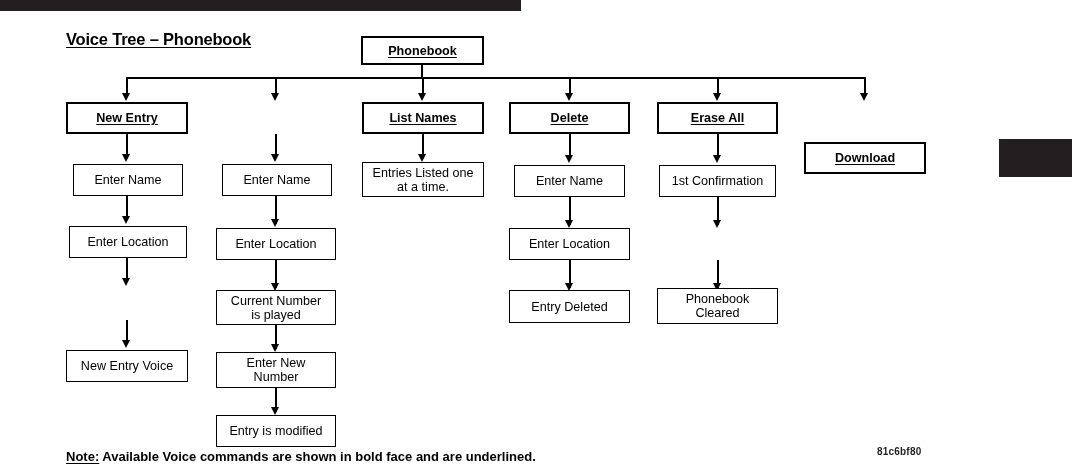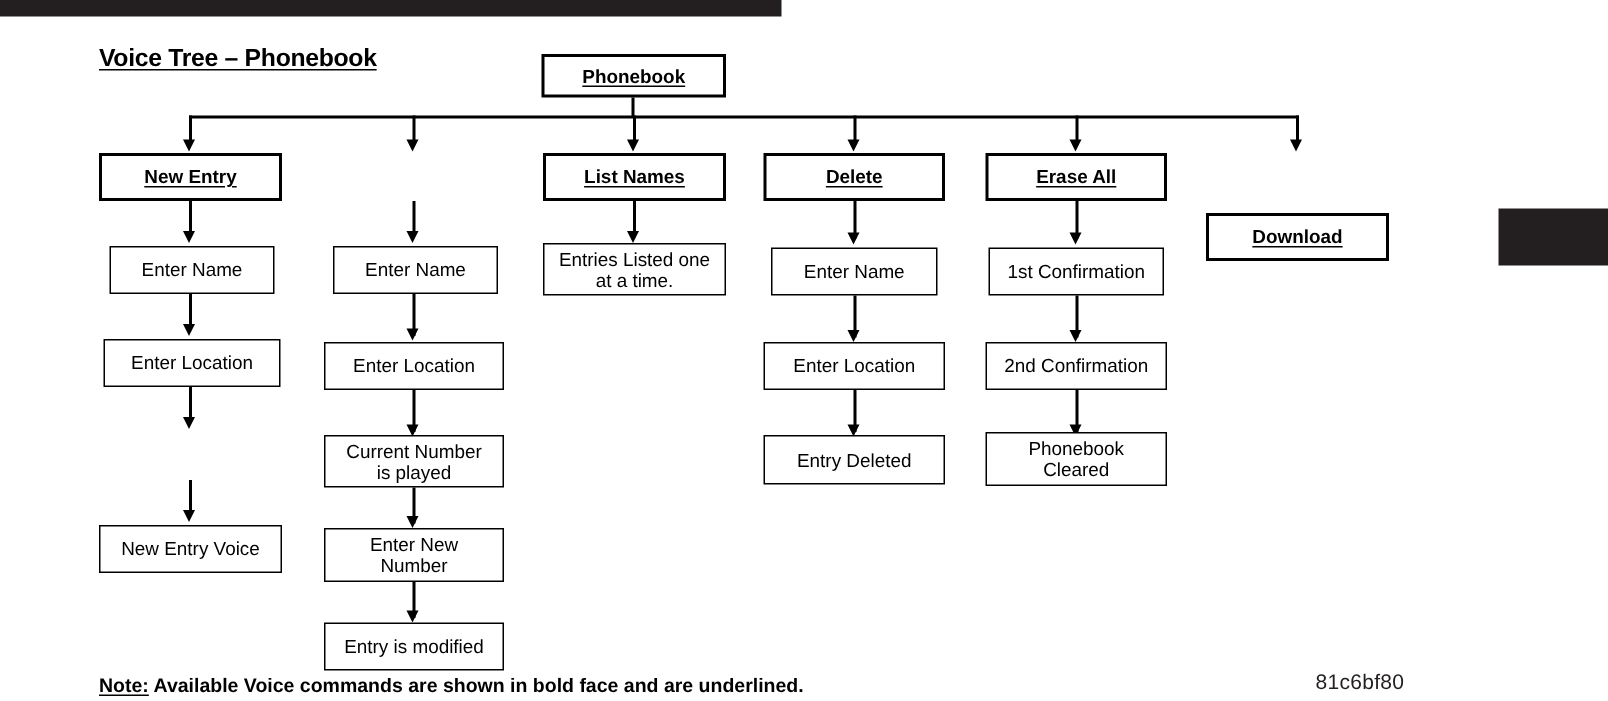--- a/index.html
+++ b/index.html
@@ -101,22 +101,22 @@
     white-space: nowrap;
   }
   .note .u {
     text-decoration: underline;
     text-underline-offset: 2px;
   }
   .doc-code {
     position: absolute;
     left: 877px;
     top: 446px;
-    font-size: 14px;
-    font-weight: normal;
+    font-size: 10px;
+    font-weight: bold;
     letter-spacing: 0.2px;
     color: #231f20;
   }
 </style>
 </head>
 <body>
 
 <div id="page">
 
   <div class="black-bar-top"></div>
@@ -246,23 +246,20 @@
   </div>
 
   <div class="vline" style="left:717px; top:134px; height:25px;"></div>
   <div class="arrow" style="left:713.4px; top:155px;"></div>
   <div class="node" style="left:659px; top:165px; width:117px; height:32px;">
     <span class="lbl">1st Confirmation</span>
   </div>
 
   <div class="vline" style="left:717px; top:197px; height:28px;"></div>
   <div class="arrow" style="left:713.4px; top:220px;"></div>
-  <div class="node" style="left:657px; top:228px; width:121px; height:32px;">
-    <span class="lbl">2nd Confirmation</span>
-  </div>
 
   <div class="vline" style="left:717px; top:260px; height:28px;"></div>
   <div class="arrow" style="left:713.4px; top:283px;"></div>
   <div class="node" style="left:657px; top:288px; width:121px; height:36px;">
     <span class="lbl">Phonebook
 Cleared</span>
   </div>
 
   <div class="node cmd" style="left:804px; top:102px; width:122px; height:32px;margin-top:40px;">
     <span class="lbl">Download</span>

